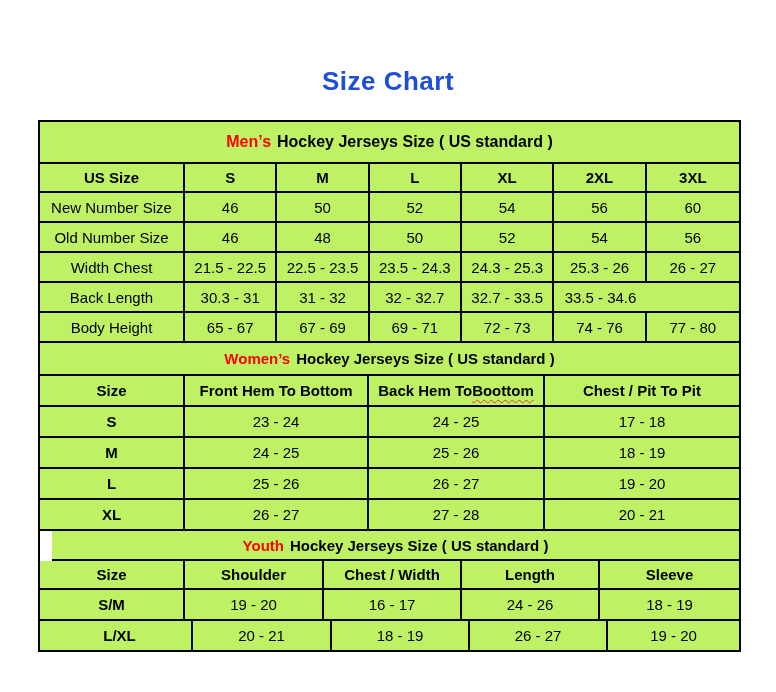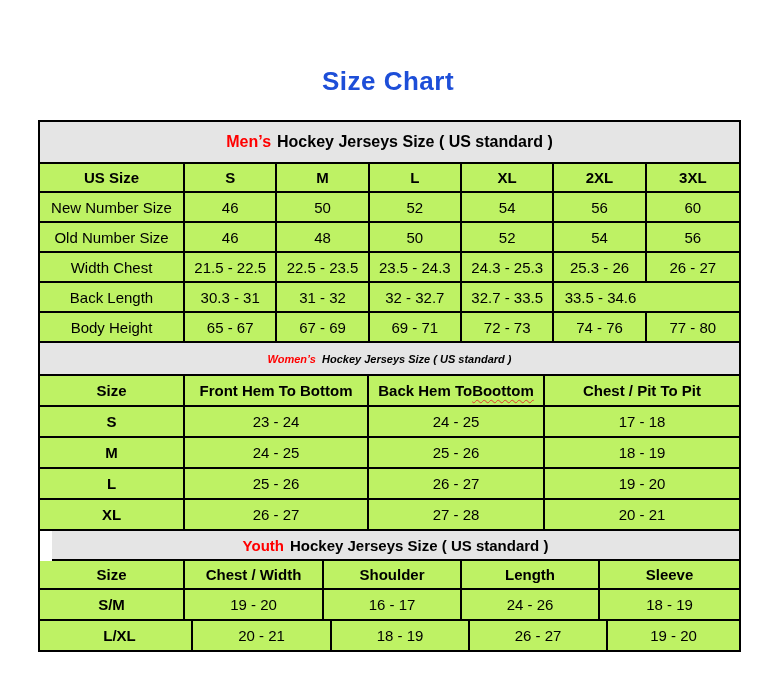--- a/index.html
+++ b/index.html
@@ -28,32 +28,32 @@
   }
   .chart {
     position: absolute;
     left: 38px;
     top: 120px;
     width: 699px;
     border: 2px solid #000000;
     box-sizing: content-box;
   }
   .band {
-    background: #e5e5e5;
+    background: #bef264;
     display: flex;
     align-items: center;
     justify-content: center;
     font-weight: bold;
     font-size: 16px;
     color: #000000;
     border-bottom: 2px solid #000000;
     text-align: right;
   }
   .band-mens   { height: 40px; }
-  .band-womens { height: 31px; font-size: 11px; font-style: italic; }
+  .band-womens { height: 31px; font-size: 15px; }
   .band-youth  { height: 28px; font-size: 15px; margin-left: 12px; }
   .band .hl { color: #ff0000; margin-right: 6px; }
   .row {
     display: grid;
     border-bottom: 2px solid #000000;
     background: #bef264;
   }
   .row:last-child { border-bottom: none; padding-left: 8px; }
   .cols-mens   { grid-template-columns: 145px repeat(6, 1fr); }
   .cols-womens { grid-template-columns: 145px 184px 176px 1fr; }
@@ -201,22 +201,22 @@
       <div class="cell">20 - 21</div>
     </div>
 
     <div class="band band-youth">
       <span class="hl">Youth</span>
       <span>Hockey Jerseys Size ( US standard )</span>
     </div>
 
     <div class="row cols-youth h-youth">
       <div class="cell">Size</div>
+      <div class="cell">Shoulder</div>
       <div class="cell">Chest / Width</div>
-      <div class="cell">Shoulder</div>
       <div class="cell">Length</div>
       <div class="cell">Sleeve</div>
     </div>
 
     <div class="row cols-youth r-youth">
       <div class="cell">S/M</div>
       <div class="cell">19 - 20</div>
       <div class="cell">16 - 17</div>
       <div class="cell">24 - 26</div>
       <div class="cell">18 - 19</div>

